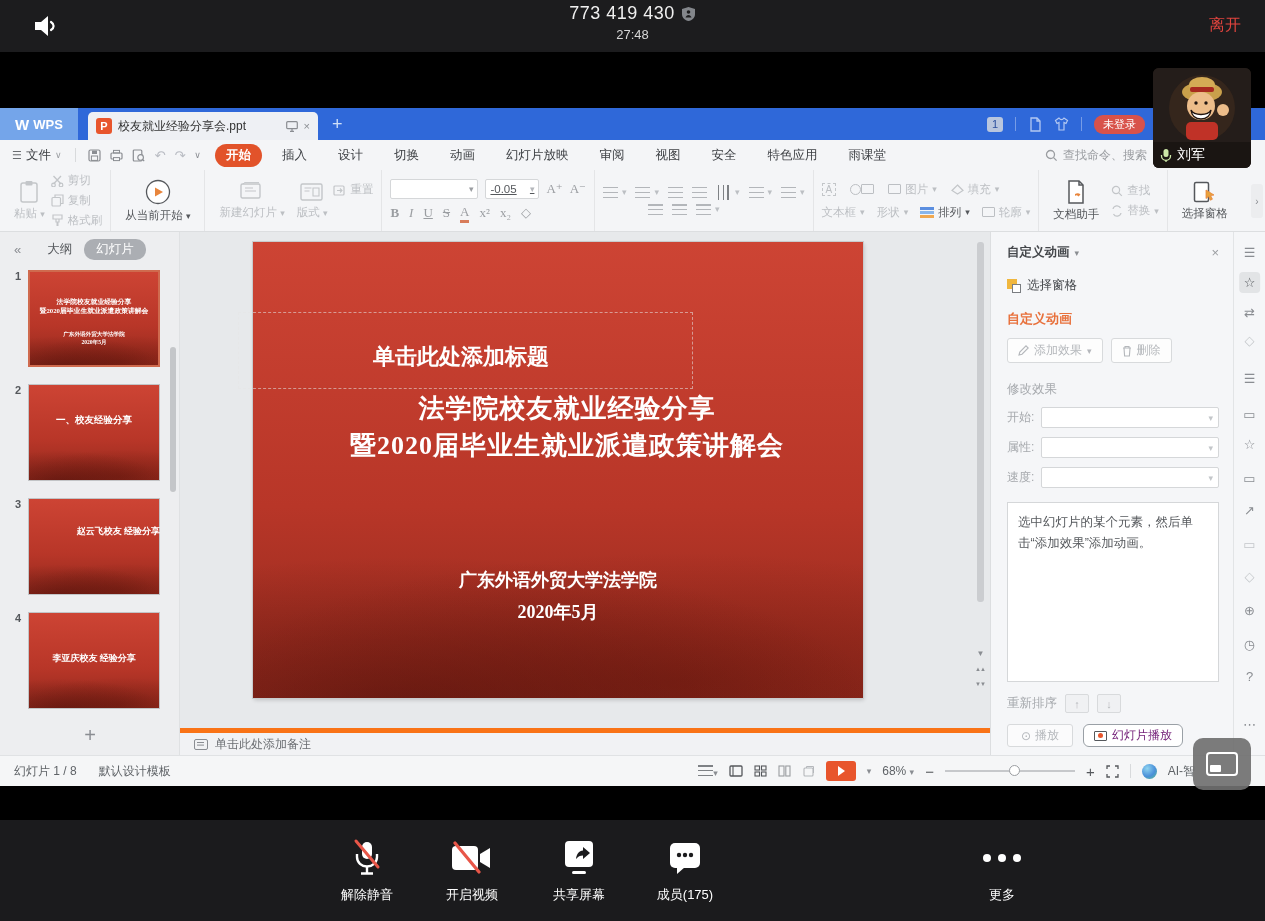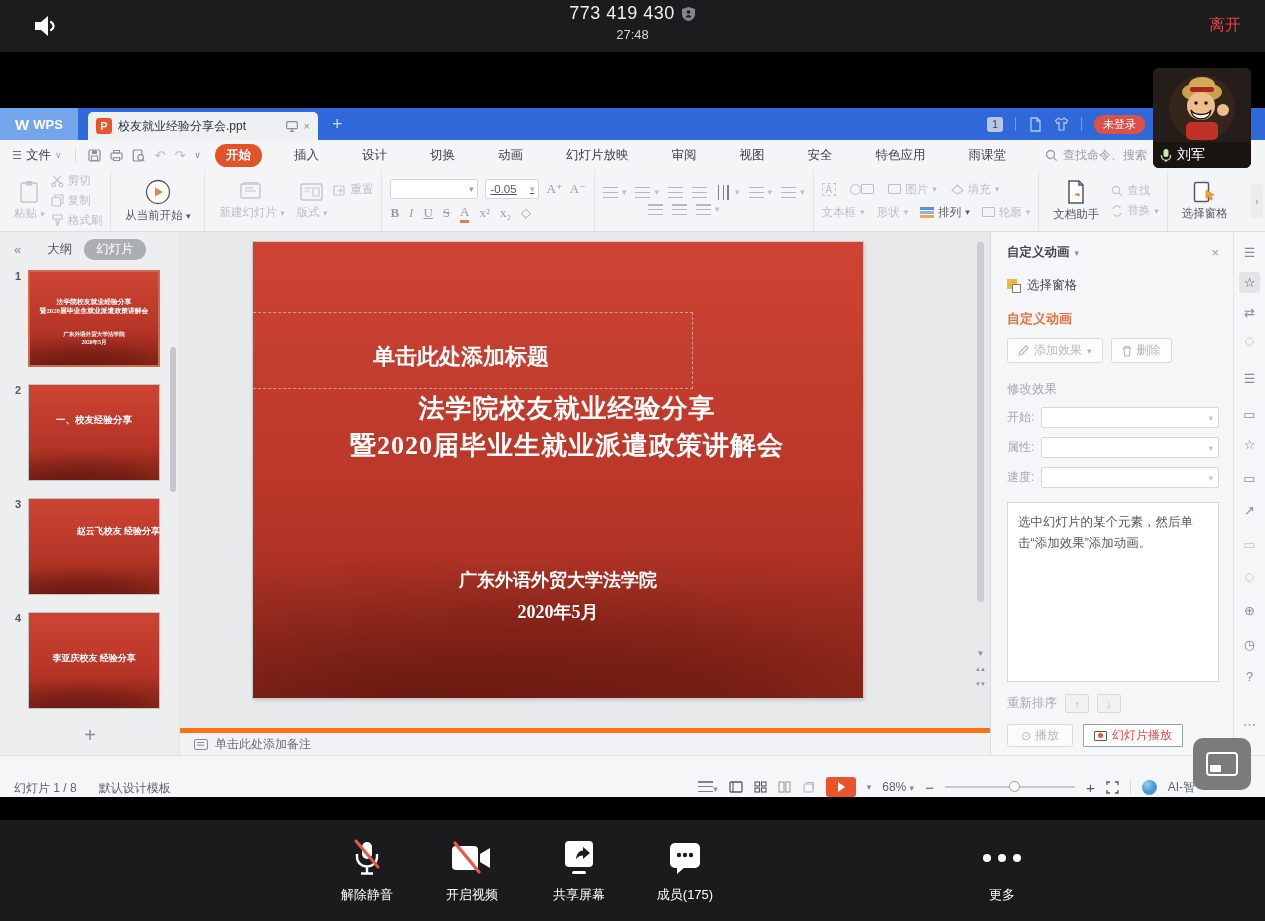--- a/index.html
+++ b/index.html
@@ -56,21 +56,21 @@
   .tb-ic { opacity:.75; }
   .tb-sep { width:1px; height:14px; background:rgba(255,255,255,.35); }
   .login-badge { background:#d8524a; color:#fff; font-size:11px; padding:2px 9px; border-radius:9px; }
 
   
   .menubar { height:30px; background:#f4f5f7; display:flex; align-items:center; font-size:12.5px; color:#3c3f43; position:relative; }
   .mb-file { display:flex; align-items:center; gap:4px; padding:0 10px 0 12px; cursor:pointer; }
   .mb-divider { width:1px; height:14px; background:#d8dadc; margin:0 4px; }
   .qicons { display:flex; align-items:center; gap:9px; padding:0 8px; color:#6a6d71; }
   .qicons .g { font-size:13px; cursor:pointer; }
-  .menu-tabs { display:flex; align-items:center; gap:21px; margin-left:6px; }
+  .menu-tabs { display:flex; align-items:center; gap:9px; margin-left:6px; }
   .menu-tab { padding:3px 11px; cursor:pointer; white-space:nowrap; }
   .menu-tab.active { background:#e2532a; color:#fff; border-radius:12px; font-weight:bold; }
   .mb-search { position:absolute; right:118px; display:flex; align-items:center; gap:5px; color:#9a9da1; font-size:12px; }
 
   
   .ribbon { height:62px; background:#f4f5f7; border-bottom:1px solid #dcdee0; display:flex; align-items:stretch; position:relative; font-size:11.5px; }
   .rgroup { display:flex; align-items:center; padding:0 8px; position:relative; }
   .rgroup + .rgroup { border-left:1px solid #e4e5e7; }
   .dis { color:#bcbfc3; }
   .en { color:#55585c; }
@@ -144,34 +144,34 @@
   .rp-btn { background:#fdfdfd; border:1px solid #d8dadc; border-radius:3px; height:25px; display:flex; align-items:center; gap:5px; padding:0 10px; color:#b4b7bb; font-size:12px; cursor:pointer; white-space:nowrap; }
   .rp-modify { color:#a6a9ad; margin-top:18px; }
   .rp-field { display:flex; align-items:center; margin-top:9px; }
   .rp-field .lab { width:34px; color:#a6a9ad; font-size:12px; }
   .rp-field .sel { flex:1; height:21px; background:#fff; border:1px solid #d5d7d9; border-radius:2px; display:flex; align-items:center; justify-content:flex-end; padding-right:5px; color:#c3c6c9; font-size:9px; }
   .rp-hint { margin-top:14px; height:180px; background:#fff; border:1px solid #d5d7d9; padding:9px 10px; color:#55585c; line-height:1.65; font-size:12.5px; }
   .rp-reorder { display:flex; align-items:center; gap:8px; margin-top:12px; color:#a6a9ad; }
   .arr-btn { width:24px; height:19px; background:#f0f1f3; border:1px solid #d8dadc; border-radius:2px; color:#b4b7bb; font-size:11px; display:flex; align-items:center; justify-content:center; cursor:pointer; }
   .rp-playrow { display:flex; gap:10px; margin-top:11px; }
   .rp-play { width:66px; height:23px; border:1px solid #d8dadc; background:#fbfbfc; border-radius:3px; color:#b4b7bb; font-size:12px; display:flex; align-items:center; justify-content:center; gap:4px; cursor:pointer; }
-  .rp-slideplay { height:23px; border:1px solid #9aa0a6; background:#fff; border-radius:1px; color:#ef4444; font-size:12px; display:flex; align-items:center; justify-content:center; gap:5px; padding:0 10px; cursor:pointer; }
+  .rp-slideplay { height:23px; border:1px solid #9aa0a6; background:#fff; border-radius:6px; color:#701a75; font-size:12px; display:flex; align-items:center; justify-content:center; gap:5px; padding:0 10px; cursor:pointer; }
   .mon-ic { width:13px; height:10px; border:1.4px solid #55585c; border-radius:1px; position:relative; }
   .mon-ic::after { content:""; position:absolute; left:3px; top:1.4px; width:5px; height:5px; border-radius:50%; background:#e8552c; }
   .rp-check { display:flex; align-items:center; gap:7px; margin-top:13px; color:#6a6d71; }
   .chk { width:13px; height:13px; border:1px solid #b0b3b6; background:#fff; border-radius:2px; }
 
   
   .rstrip { width:32px; background:#f5f6f8; border-left:1px solid #e2e4e6; position:relative; }
   .rs-ic { position:absolute; left:50%; transform:translateX(-50%); color:#8a8d92; font-size:13px; cursor:pointer; line-height:1; }
   .rs-ic.active { background:#e2e4e6; border-radius:4px; padding:4px 5px; color:#55585c; }
   .rs-ic.faint { color:#c3c6c9; }
 
   
-  .statusbar { height:42px; background:#f5f6f7; border-top:1px solid #e0e2e4; position:relative; display:flex; align-items:flex-end; font-size:12px; color:#5f6367; }
+  .statusbar { height:31px; background:#f5f6f7; border-top:1px solid #e0e2e4; position:relative; display:flex; align-items:center; font-size:12px; color:#5f6367; }
   .st-left { display:flex; align-items:center; gap:22px; padding-left:14px; }
   .st-right { position:absolute; right:70px; display:flex; align-items:center; gap:11px; }
   .st-ic { color:#55585c; font-size:12px; cursor:pointer; line-height:1; }
   .play-pill { width:30px; height:20px; background:#e8552c; border-radius:3px; display:flex; align-items:center; justify-content:center; cursor:pointer; }
   .play-pill i { width:0; height:0; border-left:7px solid #fff; border-top:5px solid transparent; border-bottom:5px solid transparent; margin-left:2px; }
   .zoom-slider { width:130px; height:2px; background:#c6c8cb; position:relative; }
   .zoom-slider .tick { position:absolute; left:50%; top:-2px; width:1.5px; height:6px; background:#b0b3b6; }
   .zoom-slider .thumb { position:absolute; left:28%; top:-5px; width:11px; height:11px; background:#fff; border:1.5px solid #9b9ea2; border-radius:50%; cursor:pointer; }
   .ai-sphere { width:15px; height:15px; border-radius:50%; background:radial-gradient(circle at 35% 30%, #8fd4f0, #4a90d9 55%, #58c08a); }
   .st-sep { width:1px; height:14px; background:#d8dadc; }

